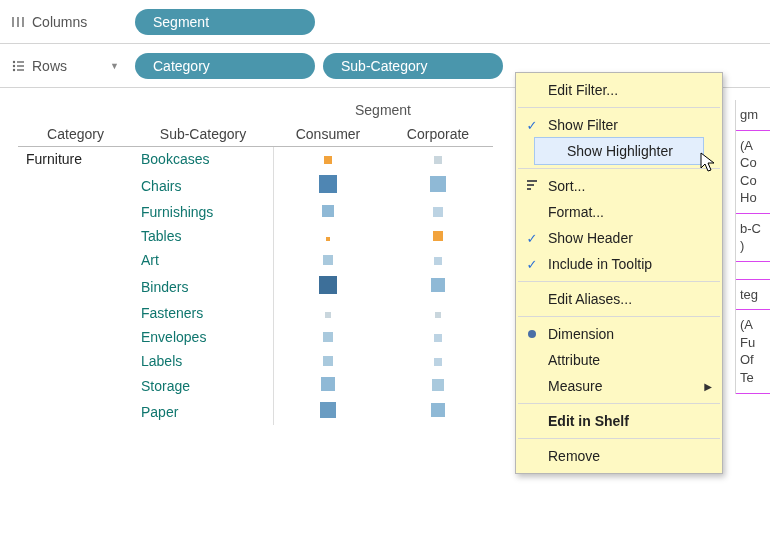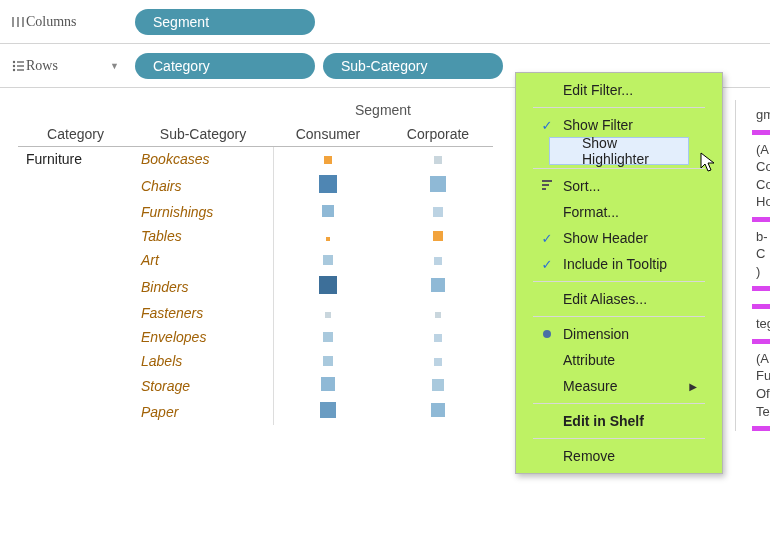--- a/index.html
+++ b/index.html
@@ -17,24 +17,24 @@
     display: flex;
     align-items: center;
     border-bottom: 1px solid #d4d4d4;
     height: 44px;
     padding: 0 10px;
     gap: 10px;
   }
   .shelf-label {
     display: flex;
     align-items: center;
+    gap: 6px;
     width: 115px;
     color: #555;
     font-size: 14px;
-    font-family: Liberation Serif, serif;
   }
   .shelf-label .icon { width: 16px; height: 16px; display:inline-flex; align-items:center; justify-content:center; }
   .dropdown-caret {
     font-size: 9px;
     color: #888;
     margin-left: auto;
     margin-right: 6px;
   }
   .pill {
     background: #4a96ac;
@@ -78,46 +78,45 @@
     color: #555;
   }
   table.crosstab td.cat-cell {
     color: #222;
     font-weight: 400;
     vertical-align: top;
     border-top: 1px solid #ccc;
     width: 115px;
   }
   table.crosstab td.subcat-cell {
-    color: #a16207;
+    color: #0f766e;
     border-right: 1px solid #ddd;
     width: 140px;
-    font-style: italic;
   }
   table.crosstab td.mark-cell {
     text-align: center;
     width: 110px;
   }
   table.crosstab tr.first-of-cat td.subcat-cell,
   table.crosstab tr.first-of-cat td.mark-cell {
     border-top: 1px solid #ccc;
   }
   .mark {
     display: inline-block;
   }
   
   .context-menu {
     position: absolute;
     top: 72px;
     left: 515px;
     width: 208px;
-    background: #bef264;
+    background: #fef9c3;
     border: 1px solid #b6b6b6;
     box-shadow: 2px 3px 6px rgba(0,0,0,0.25);
-    padding: 4px 15px;
+    padding: 4px 0;
     font-size: 14px;
     z-index: 50;
   }
   .context-menu .item {
     display: flex;
     align-items: center;
     height: 26px;
     padding: 0 10px 0 6px;
     gap: 6px;
     cursor: default;
@@ -146,23 +145,22 @@
   .right-panel {
     position: absolute;
     right: 0;
     top: 100px;
     width: 35px;
     border-left: 1px solid #d4d4d4;
     font-size: 13px;
     color: #444;
   }
   .right-panel .cell {
-    border-bottom: 5px solid #d946ef;
+    border-bottom: 1px solid #d946ef;
     padding: 6px 4px;
-    margin-left: 16px;
   }
   .right-panel .cell div { line-height: 1.35; }
   
   .cursor {
     position: absolute;
     top: 152px;
     left: 700px;
     z-index: 60;
     pointer-events: none;
   }

